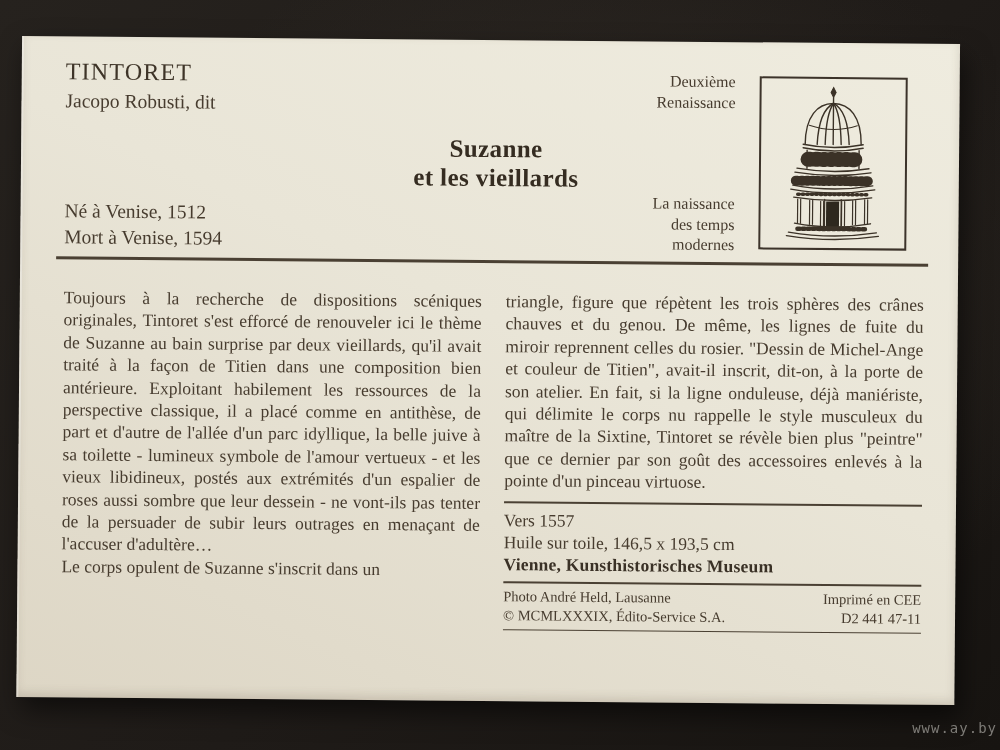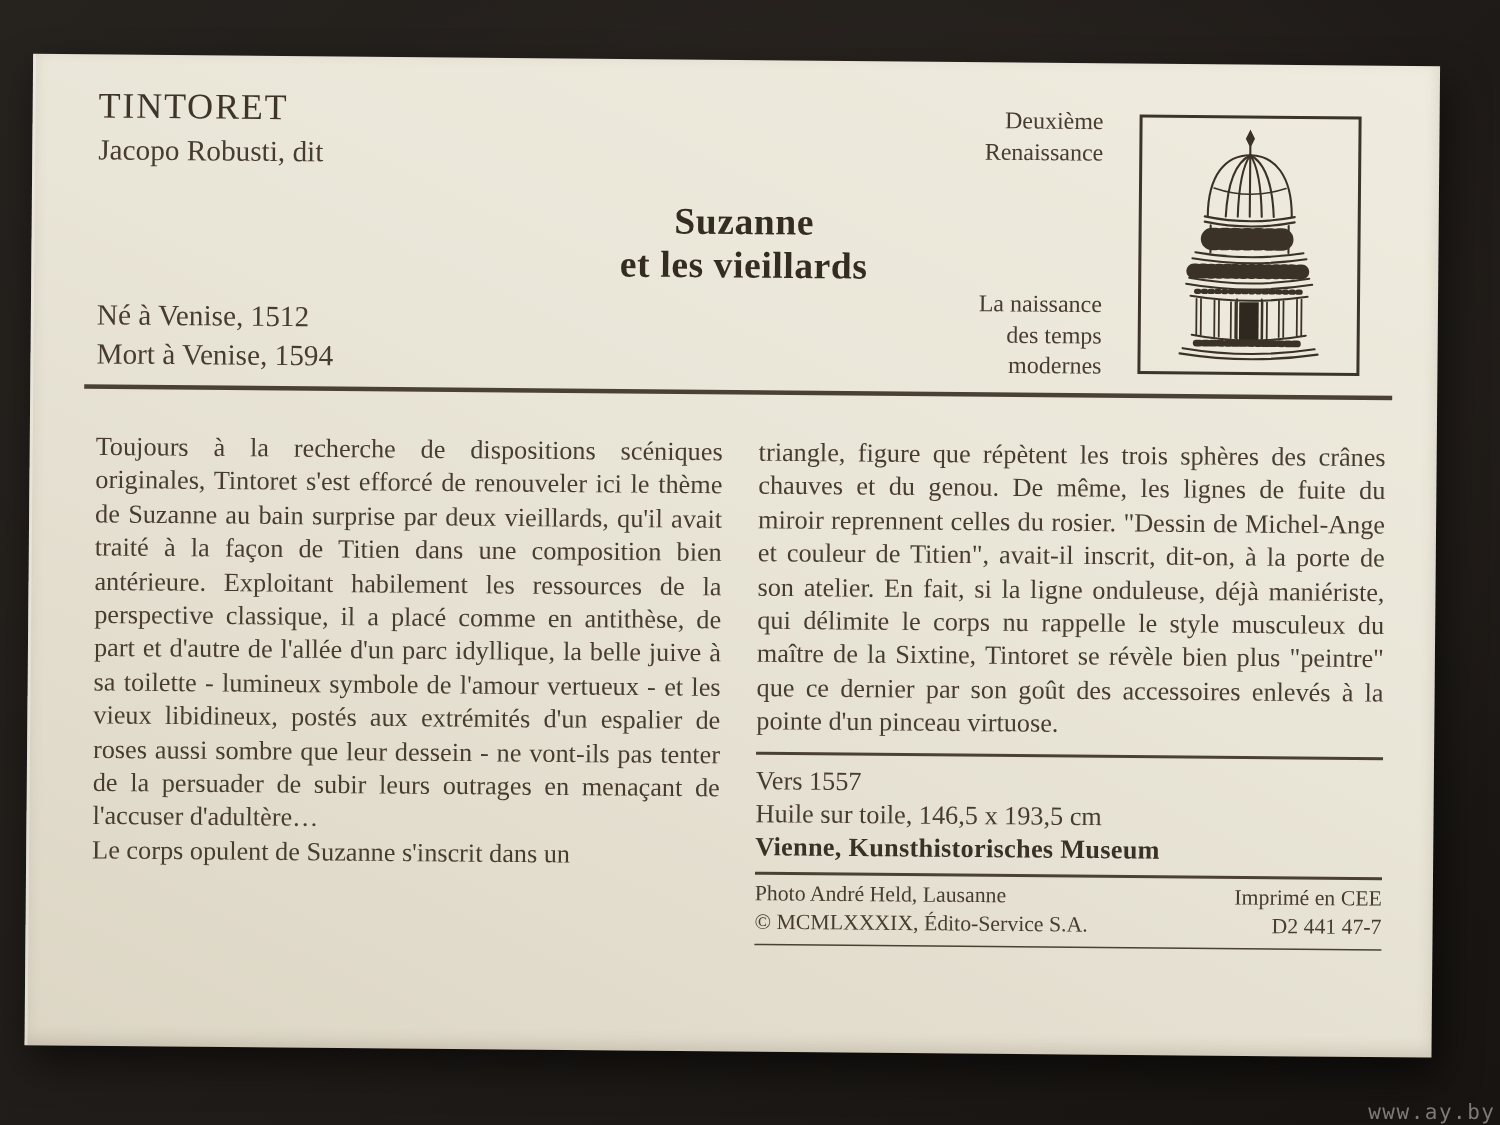--- a/index.html
+++ b/index.html
@@ -54,21 +54,21 @@
   .info{margin-top:9px;text-align:left;}
   .info .info-rule.r1{margin-bottom:6px;}
   .info-line{font-size:17.5px;line-height:22px;}
   .info-museum{font-weight:bold;letter-spacing:.2px;color:#3a3126;}
   .info .info-rule.r2{margin-top:6px;margin-bottom:4px;}
   .credits{font-size:14.5px;line-height:19px;}
   .credit-row{display:flex;justify-content:space-between;}
   .info .info-rule.r3{margin-top:4px;height:1.8px;}
   
   .watermark{
-    position:absolute;right:3px;bottom:0;
+    position:absolute;right:3px;bottom:14px;
     font-family:"DejaVu Sans Mono", monospace;
     font-size:14px;letter-spacing:1px;color:#8f8d88;opacity:.85;
   }
 </style>
 </head>
 <body>
 
 <div class="photo-bg">
 
   <div class="card">
@@ -161,21 +161,21 @@
           <div class="info-line">Huile sur toile, 146,5 x 193,5 cm</div>
           <div class="info-line info-museum">Vienne, Kunsthistorisches Museum</div>
           <div class="info-rule r2"></div>
           <div class="credits">
             <div class="credit-row">
               <span>Photo André Held, Lausanne</span>
               <span>Imprimé en CEE</span>
             </div>
             <div class="credit-row">
               <span>© MCMLXXXIX, Édito-Service S.A.</span>
-              <span>D2 441 47-7</span>
+              <span>D2 441 47-11</span>
             </div>
           </div>
           <div class="info-rule r3"></div>
         </div>
       </div>
     </div>
 
   </div>
 
   <div class="watermark">www.ay.by</div>

